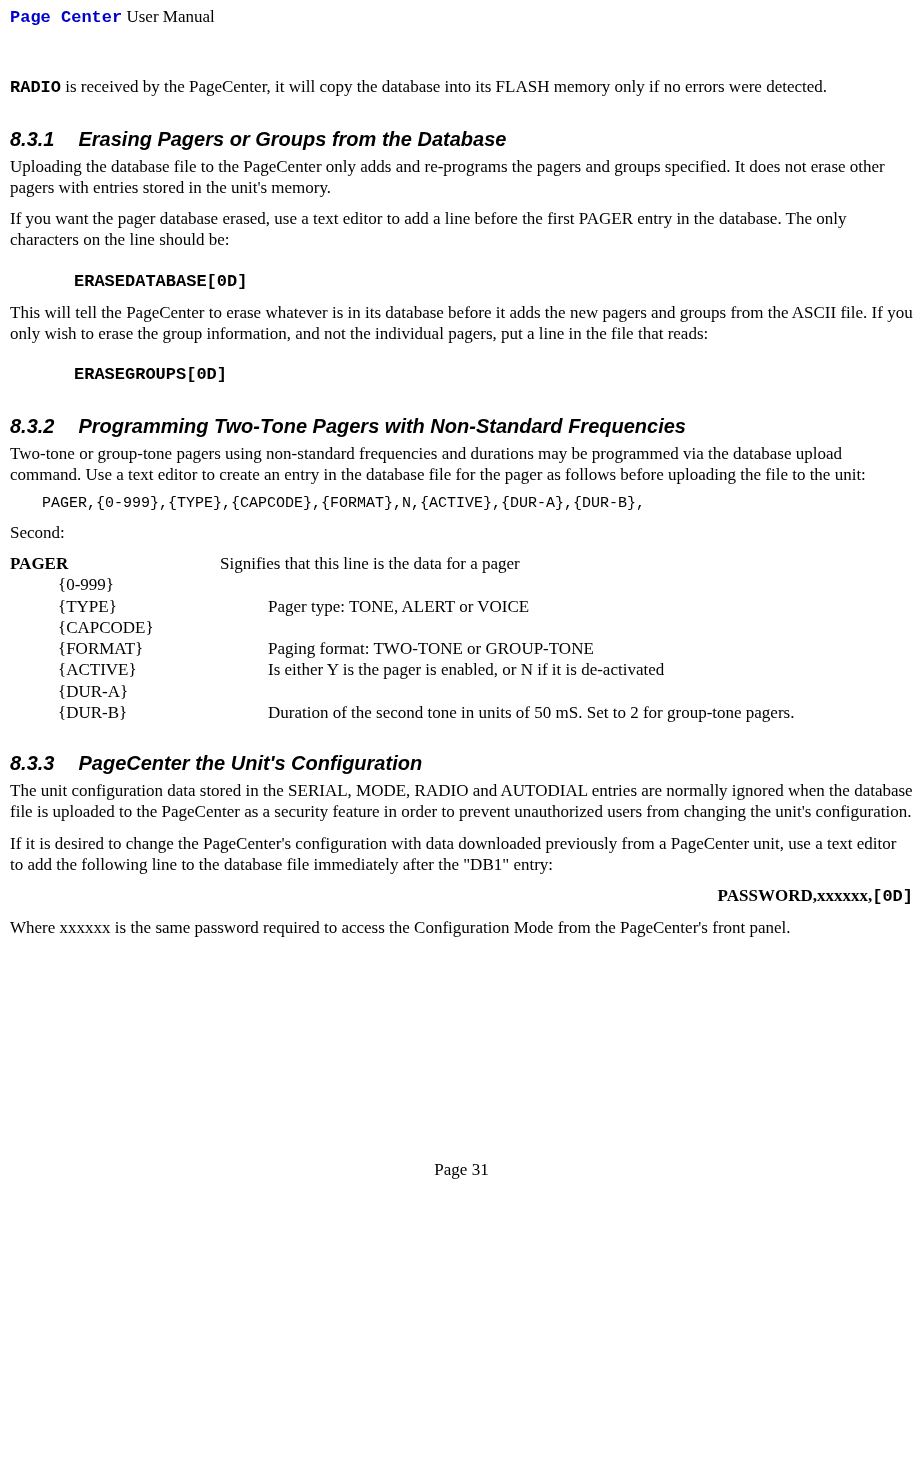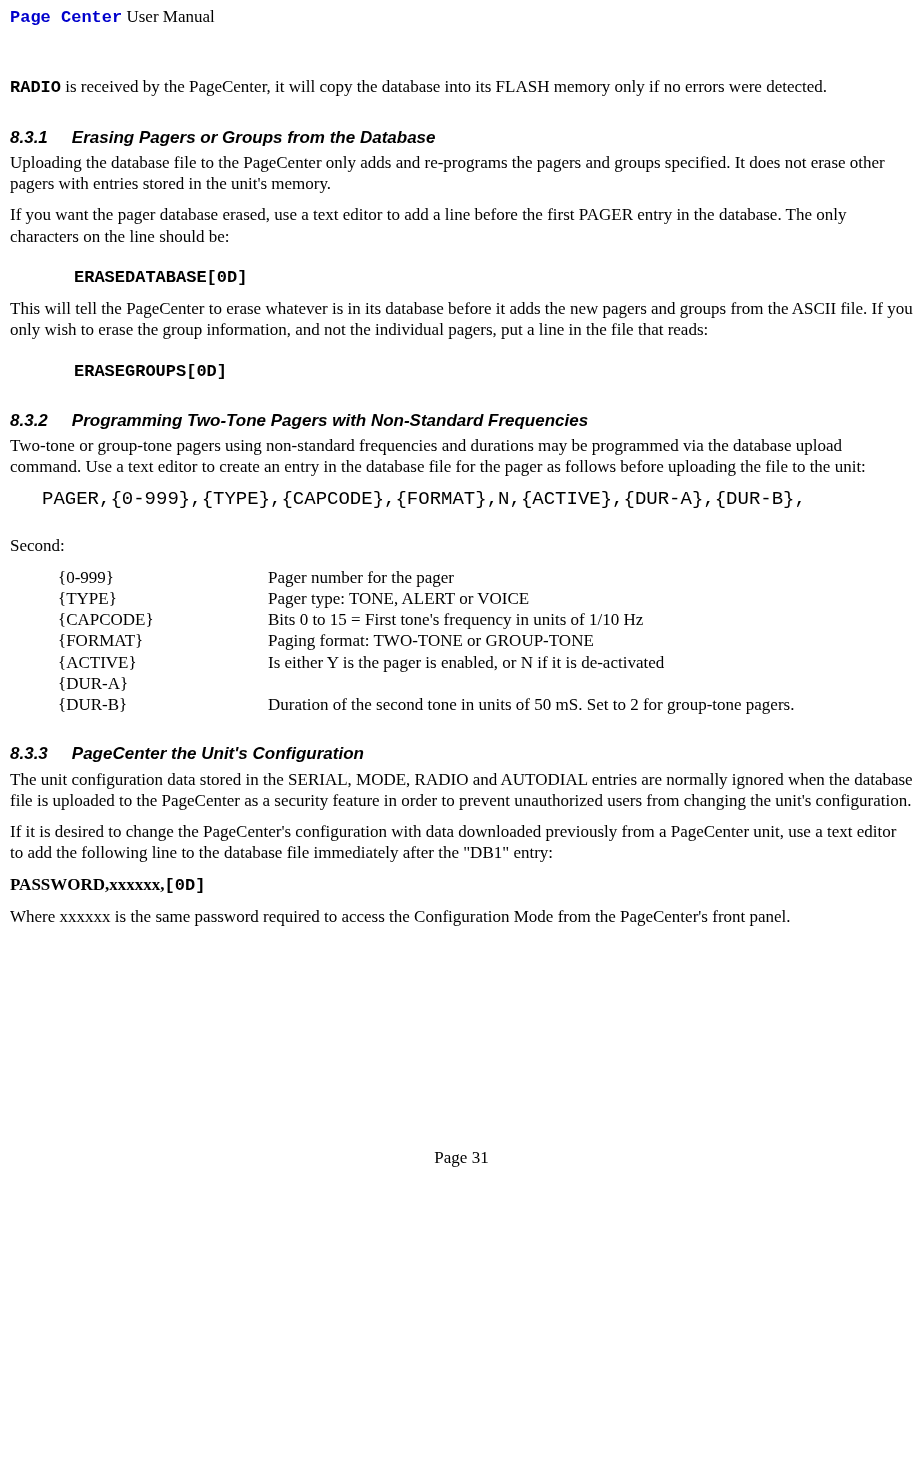--- a/index.html
+++ b/index.html
@@ -29,37 +29,38 @@
   .code-indent {
     margin-left: 64px;
     font-family: "Courier New", Courier, monospace;
     font-weight: bold;
     margin-top: 20px;
     margin-bottom: 10px;
   }
   .pw-indent {
     margin-top: 4px;
     margin-bottom: 10px;
+    text-align: right;
   }
   .pw-bold { font-weight: bold; }
   .pw-mono { font-family: "Courier New", Courier, monospace; font-weight: bold; }
   h3.section {
     font-family: Arial, Helvetica, sans-serif;
     font-style: italic;
     font-weight: bold;
-    font-size: 17px;
+    font-size: 20px;
     margin: 28px 0 4px 0;
   }
   h3.section .secnum { font-style: italic; margin-right: 24px; }
   .code-line {
     font-family: "Courier New", Courier, monospace;
-    font-size: 19px;
+    font-size: 15px;
     margin-left: 32px;
     margin-top: 6px;
-    margin-bottom: 24px;
+    margin-bottom: 8px;
   }
   .def-table { margin-bottom: 10px; }
   .def-row { display: flex; }
   .def-term {
     min-width: 210px;
     padding-left: 0;
   }
   .def-term.indent { padding-left: 48px; min-width: 210px; }
   .def-desc { flex: 1; }
   .pager-label { font-weight: bold; }
@@ -91,30 +92,32 @@
 <h3 class="section">
   <span class="secnum">8.3.2</span><span>Programming Two-Tone Pagers with Non-Standard Frequencies</span>
 </h3>
 <p>Two-tone or group-tone pagers using non-standard frequencies and durations may be programmed via the database upload command.  Use a text editor to create an entry in the database file for the pager as follows before uploading the file to the unit:</p>
 <div class="code-line">PAGER,{0-999},{TYPE},{CAPCODE},{FORMAT},N,{ACTIVE},{DUR-A},{DUR-B},</div>
 
 <p>Second:</p>
 
 <div class="def-table" id="def-table">
     <div class="def-row">
+      <div class="def-term pager-label">PAGER</div>
+      <div class="def-desc">Signifies that this line is the data for a pager</div>
+    </div>
+    <div class="def-row">
       <div class="def-term indent">{0-999}</div>
-      <div class="def-desc">Pager number for the pager</div>
     </div>
     <div class="def-row">
       <div class="def-term indent">{TYPE}</div>
       <div class="def-desc">Pager type:  TONE, ALERT or VOICE</div>
     </div>
     <div class="def-row">
       <div class="def-term indent">{CAPCODE}</div>
-      <div class="def-desc">Bits 0 to 15 =  First tone's frequency in units of 1/10 Hz</div>
     </div>
     <div class="def-row">
       <div class="def-term indent">{FORMAT}</div>
       <div class="def-desc">Paging format:  TWO-TONE or GROUP-TONE</div>
     </div>
     <div class="def-row">
       <div class="def-term indent">{ACTIVE}</div>
       <div class="def-desc">Is either Y is the pager is enabled, or N if it is de-activated</div>
     </div>
     <div class="def-row">

